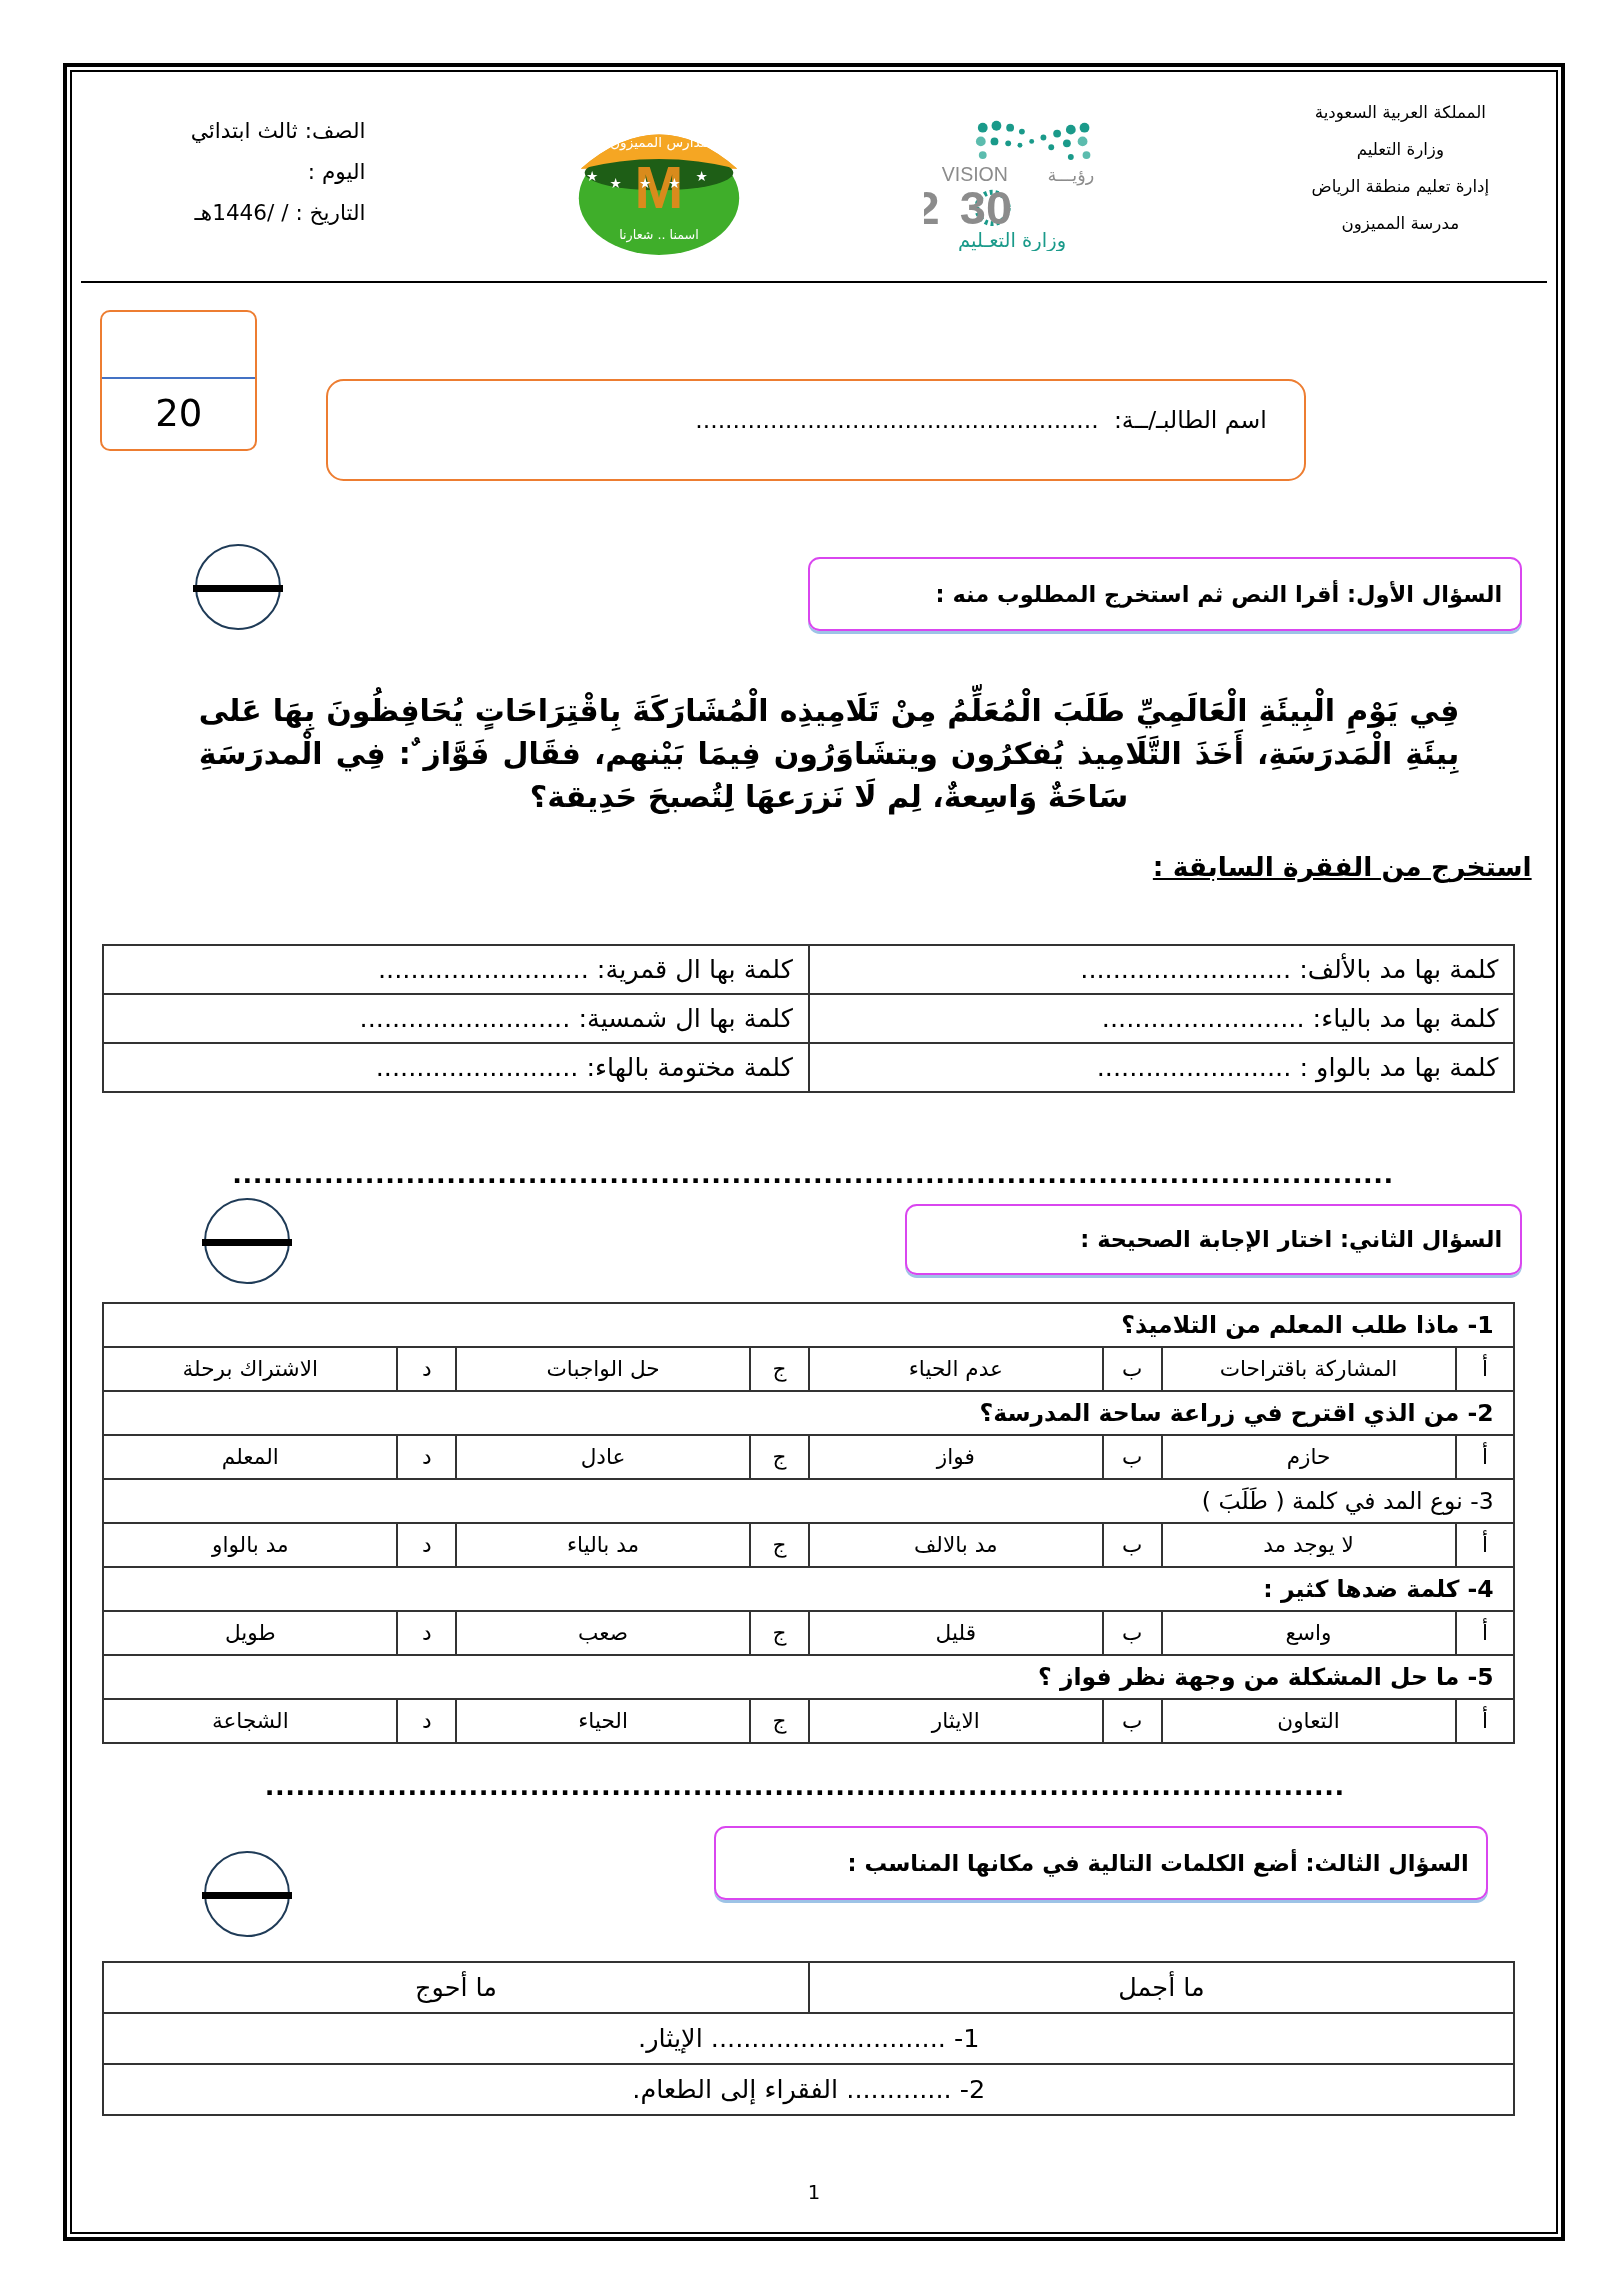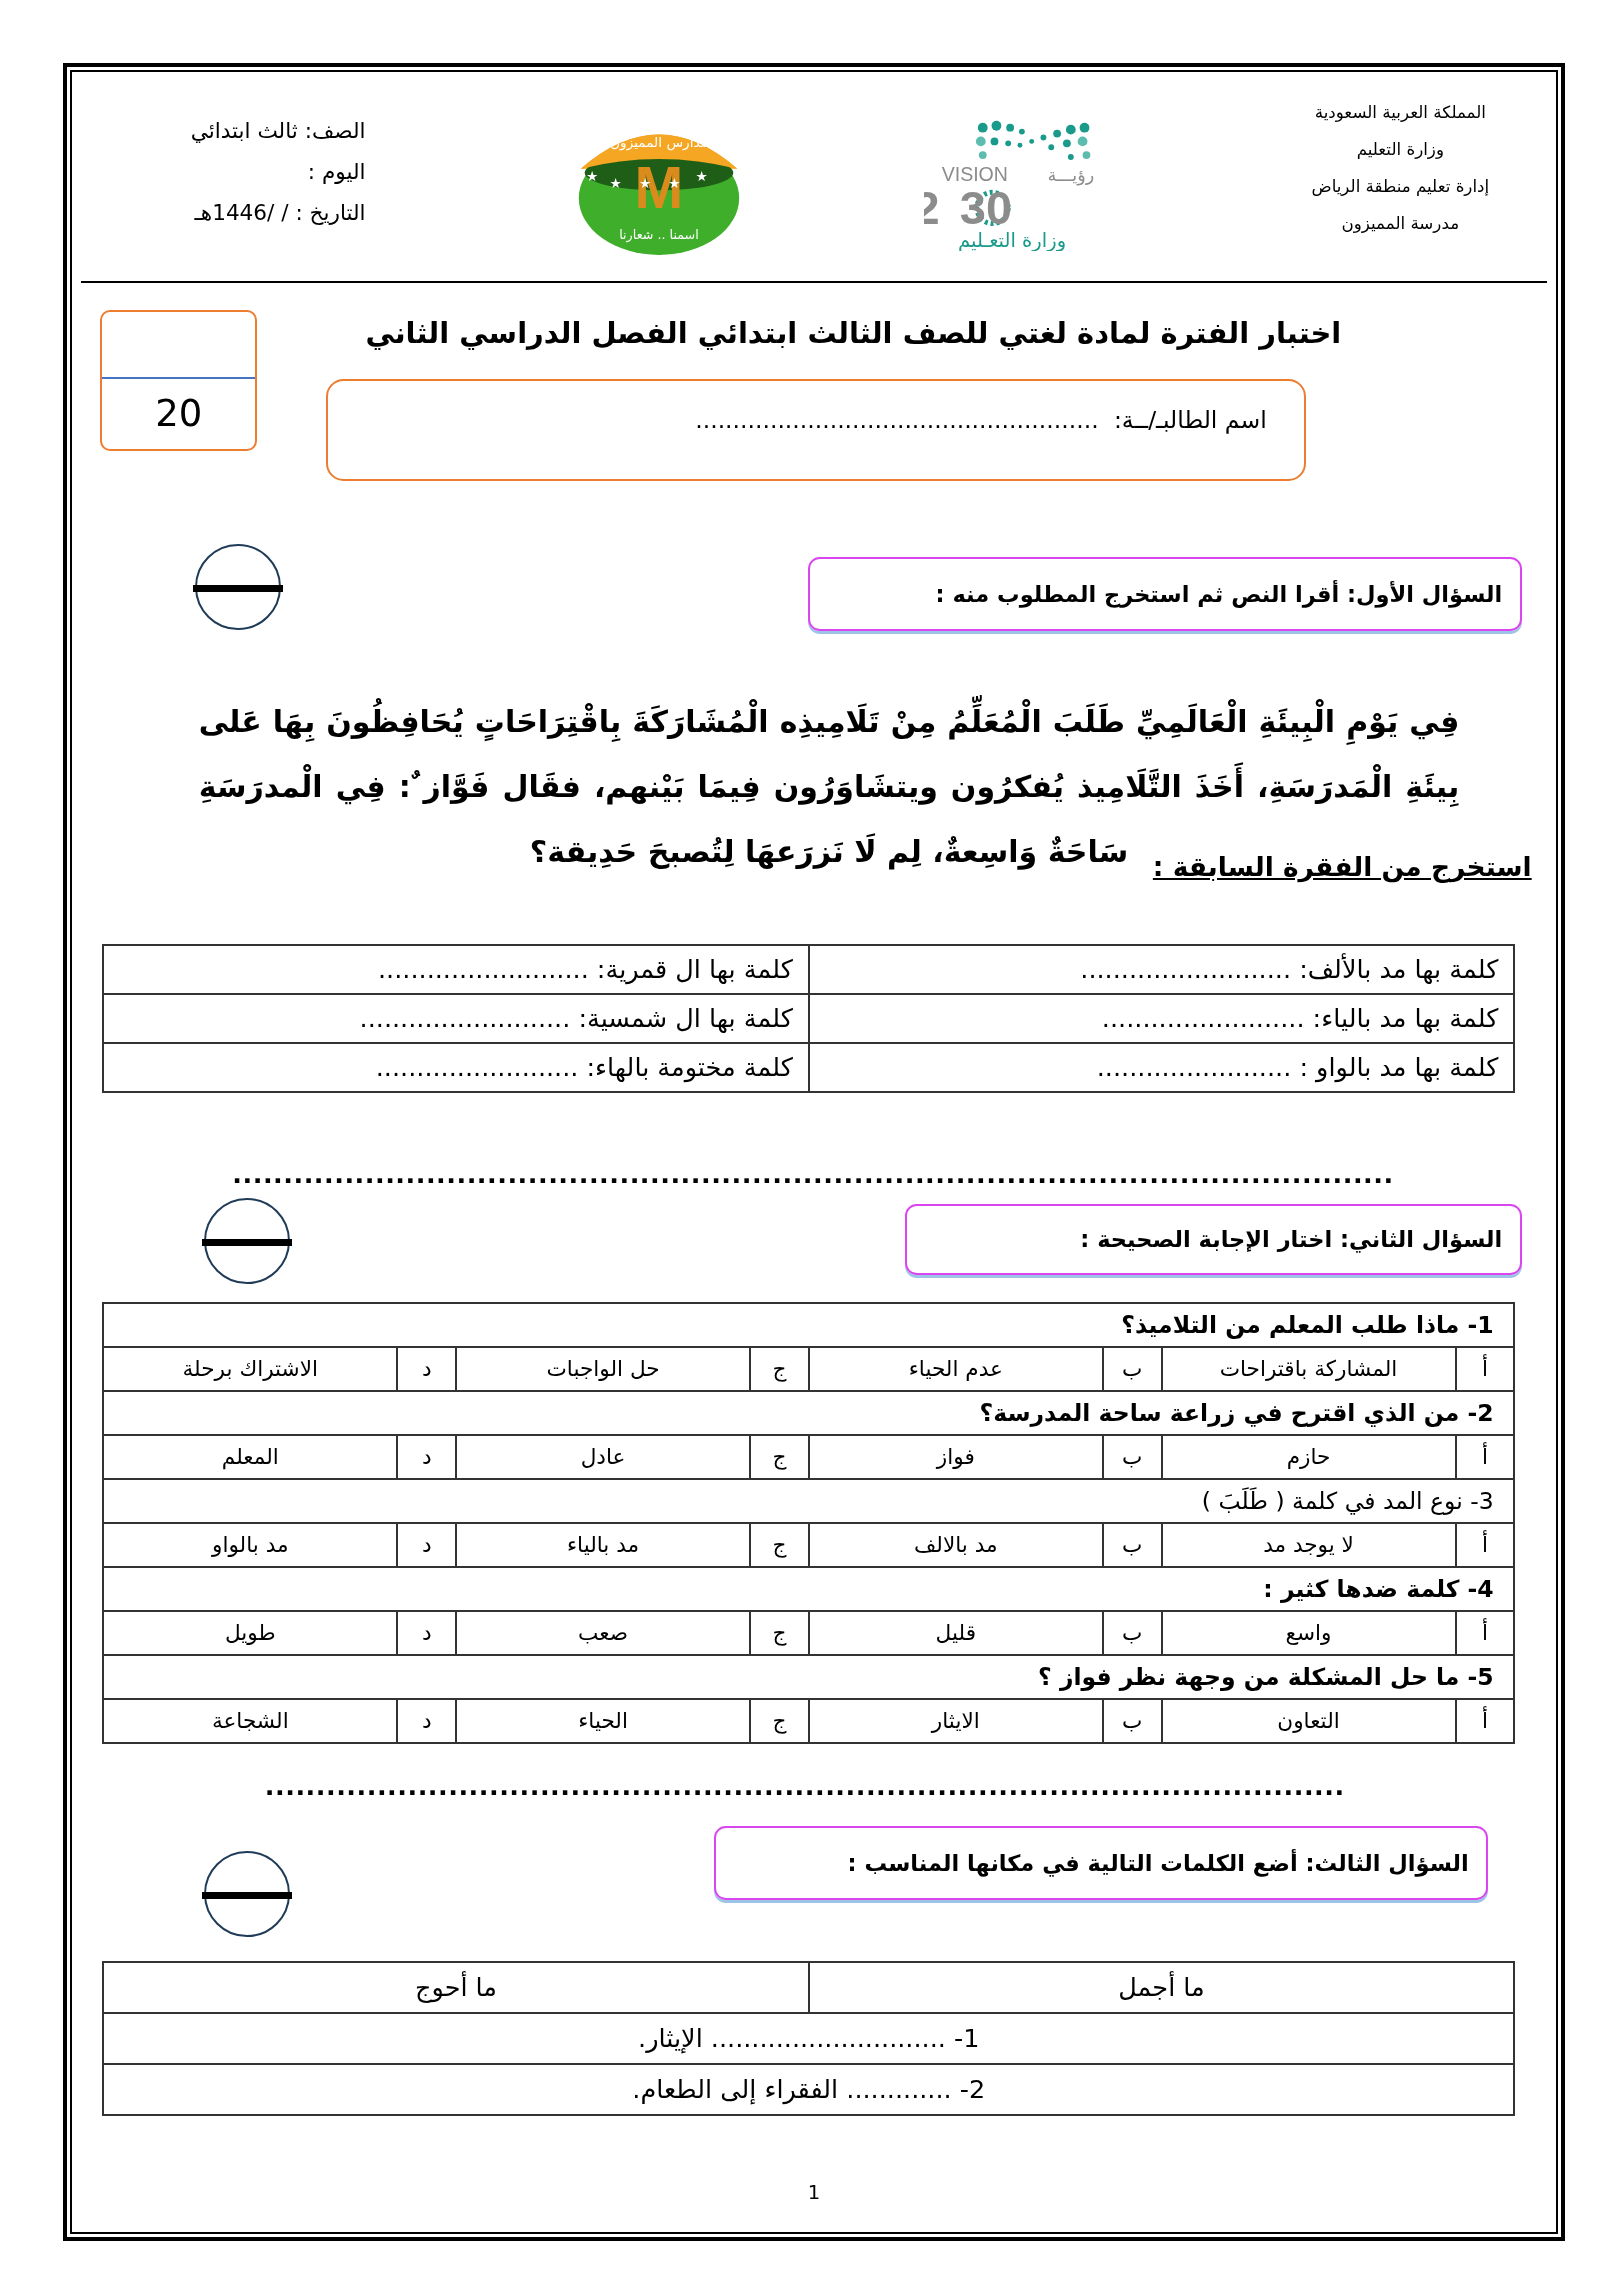--- a/index.html
+++ b/index.html
@@ -26,21 +26,21 @@
   .exam-title { position: absolute; right: 206px; top: 235px; font-size: 29px; font-weight: bold; }
   .name-box { position: absolute; left: 245px; top: 298px; width: 980px; height: 102px; border: 2px solid #ed7d31; border-radius: 17.6px; padding: 25.5px 37px 0 0; font-size: 23.5px; }
   .name-box .dots { letter-spacing: 1px; margin-right: 7.8px; }
 
   
   .q-head { position: absolute; border: 2px solid #d946ef; border-radius: 11.8px; font-weight: bold; font-size: 22.5px; padding: 0 17.6px; display: flex; align-items: center; box-shadow: 0 2.9px 0 #9dc3e6; }
   .mark-circle { position: absolute; width: 86px; height: 86px; border: 2.9px solid #1f3b57; border-radius: 50%; }
   .mark-circle .bar { position: absolute; left: -3.9px; right: -3.9px; top: 39px; height: 6.9px; background: #000; }
 
   
-  .passage { position: absolute; left: 118px; right: 88px; top: 608px; font-size: 30px; font-weight: bold; line-height: 65px; text-align: justify; text-align-last: center; }
+  .passage { position: absolute; left: 118px; right: 88px; top: 608px; font-size: 30px; font-weight: bold; line-height: 43px; text-align: justify; text-align-last: center; }
   .extract-title { position: absolute; right: 15.7px; top: 770px; font-size: 26.5px; font-weight: bold; text-decoration: underline; }
 
   table { border-collapse: collapse; direction: rtl; }
   td { border: 2px solid #333; }
 
   .q1-table { position: absolute; left: 21.6px; top: 863px; width: 1413px; font-size: 25.5px; }
   .q1-table td { height: 49px; padding: 0 15px; width: 50%; }
 
   .dotline { position: absolute; font-size: 25.5px; font-weight: bold; letter-spacing: 0.5px; overflow: hidden; white-space: nowrap; }
 
@@ -125,21 +125,20 @@
       <div>الصف: ثالث ابتدائي</div>
       <div>اليوم :</div>
       <div>التاريخ :  /    /1446هـ</div>
     </div>
   </div>
 
   <div class="score-box">
     <div class="divider"></div>
     <div class="score">20</div>
   </div>
-  <div class="exam-title">اختبار الفترة لمادة لغتي للصف الثالث ابتدائي الفصل الدراسي الثاني</div>
   <div class="name-box">
     <span>اسم الطالبـ/ــة:</span>
     <span class="dots">......................................................</span>
   </div>
 
   <div class="mark-circle" style="left:114px; top:463px;">
         <div class="bar"></div>
       </div>
   <div class="q-head" style="right:25.5px; top:476px; width:714px; height:74px;">
     <span>السؤال الأول: أقرا النص ثم استخرج المطلوب منه :</span>

